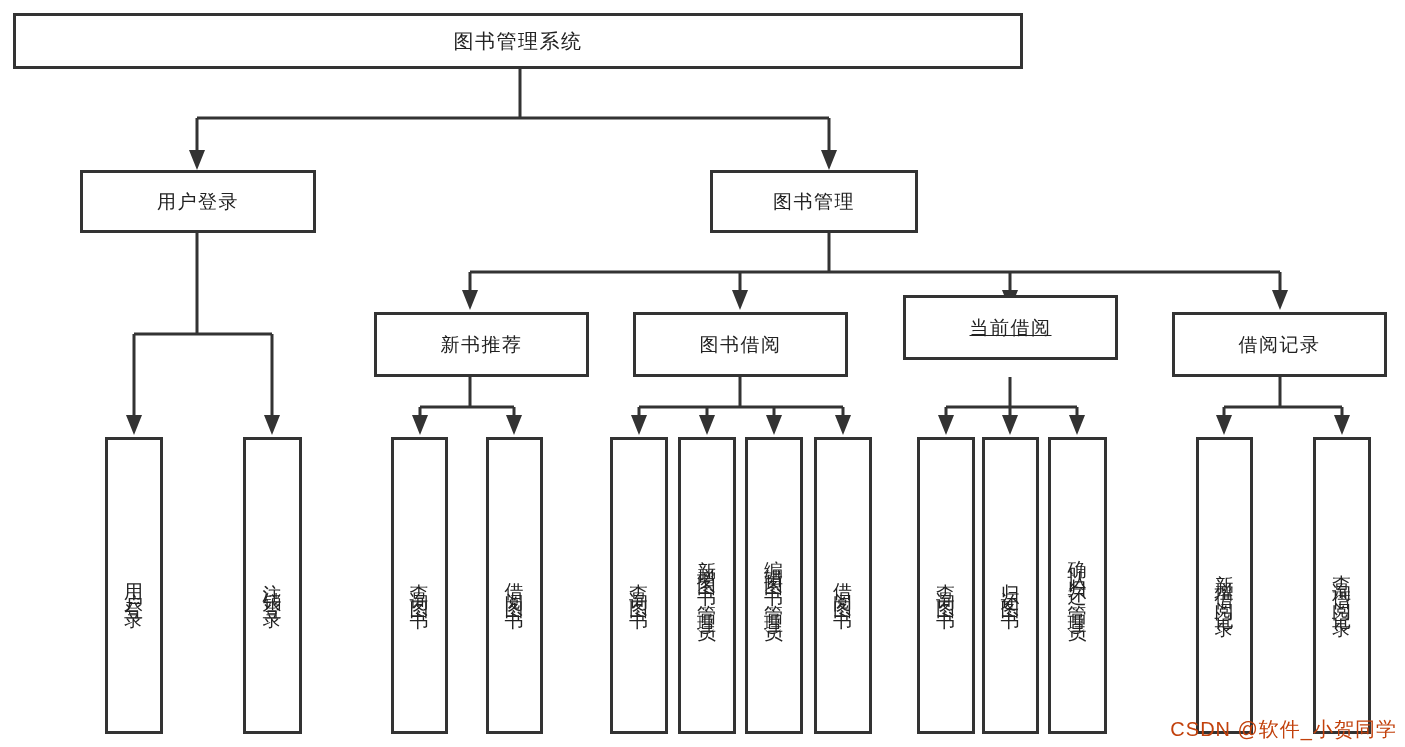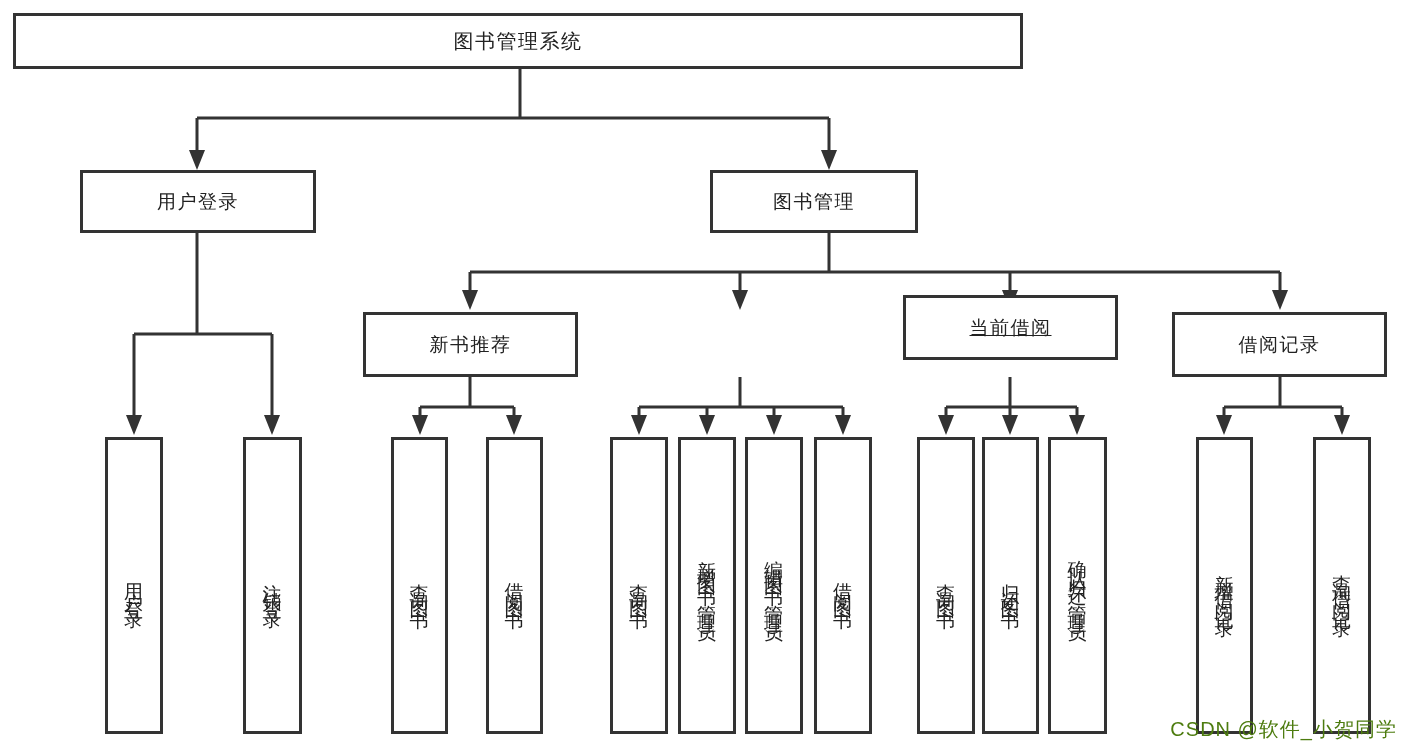--- a/index.html
+++ b/index.html
@@ -30,29 +30,29 @@
     writing-mode:vertical-lr;
     text-orientation:mixed;
     font-size:19px;color:#222;
     letter-spacing:9px;
     white-space:nowrap;
     line-height:1;
   }
   .watermark{
     position:absolute;z-index:6;
     right:8px;bottom:4px;
-    font-size:20px;color:#4d7c0f;
+    font-size:20px;color:#c2410c;
     letter-spacing:1px;
     white-space:nowrap;
   }
   
   .b-root{left:13px;top:13px;width:1010px;height:56px;}
   .b-userlogin{left:80px;top:170px;width:236px;height:63px;}
   .b-bookmgmt{left:710px;top:170px;width:208px;height:63px;}
-  .b-l3-1{left:363px;top:312px;width:215px;height:65px;}
+  .b-l3-1{left:374px;top:312px;width:215px;height:65px;}
   .b-l3-2{left:633px;top:312px;width:215px;height:65px;}
   .b-l3-3{left:903px;top:295px;width:215px;height:65px;text-decoration:underline;}
   .b-l3-4{left:1172px;top:312px;width:215px;height:65px;text-align:right;}
   .b-g1a{left:105px;width:58px;}
   .b-g1b{left:243px;width:59px;}
   .b-g2a{left:391px;width:57px;}
   .b-g2b{left:486px;width:57px;}
   .b-g3a{left:610px;width:58px;}
   .b-g3b{left:678px;width:58px;}
   .b-g3c{left:745px;width:58px;}
@@ -118,20 +118,23 @@
   <div class="hbox b-userlogin">
     <span>用户登录</span>
   </div>
   <div class="hbox b-bookmgmt">
     <span>图书管理</span>
   </div>
 
   <div class="hbox b-l3-1">
     <span>新书推荐</span>
   </div>
+  <div class="hbox b-l3-2">
+    <span>图书借阅</span>
+  </div>
   <div class="hbox b-l3-3">
     <span>当前借阅</span>
   </div>
   <div class="hbox b-l3-4">
     <span>借阅记录</span>
   </div>
 
   <div class="vbox b-g1a">
     <span class="vtext">用户登录</span>
   </div>

